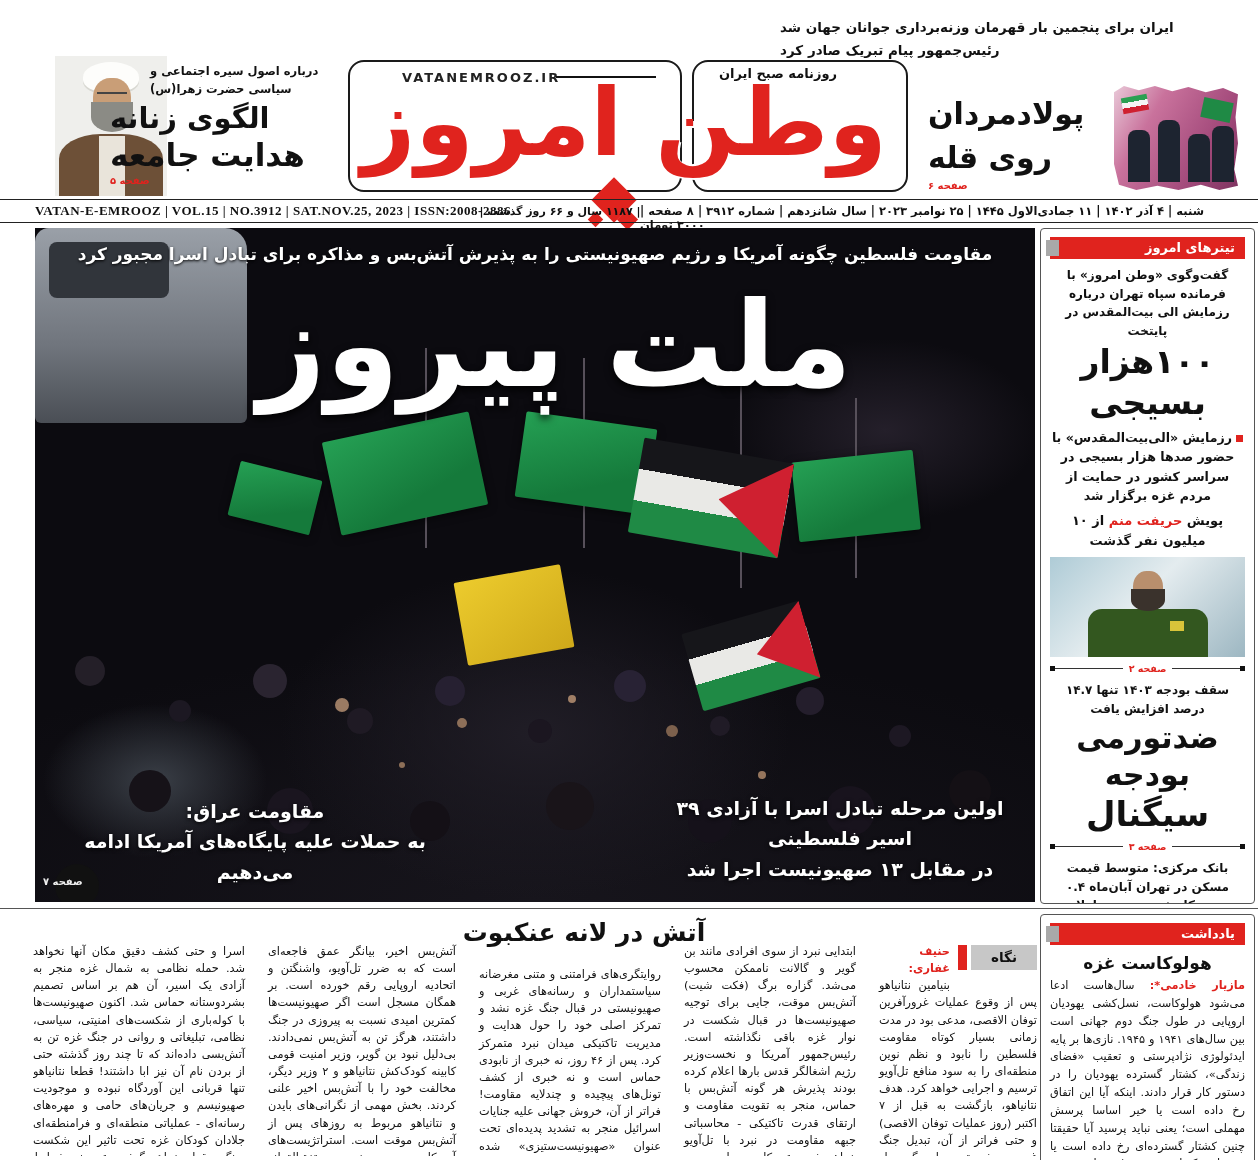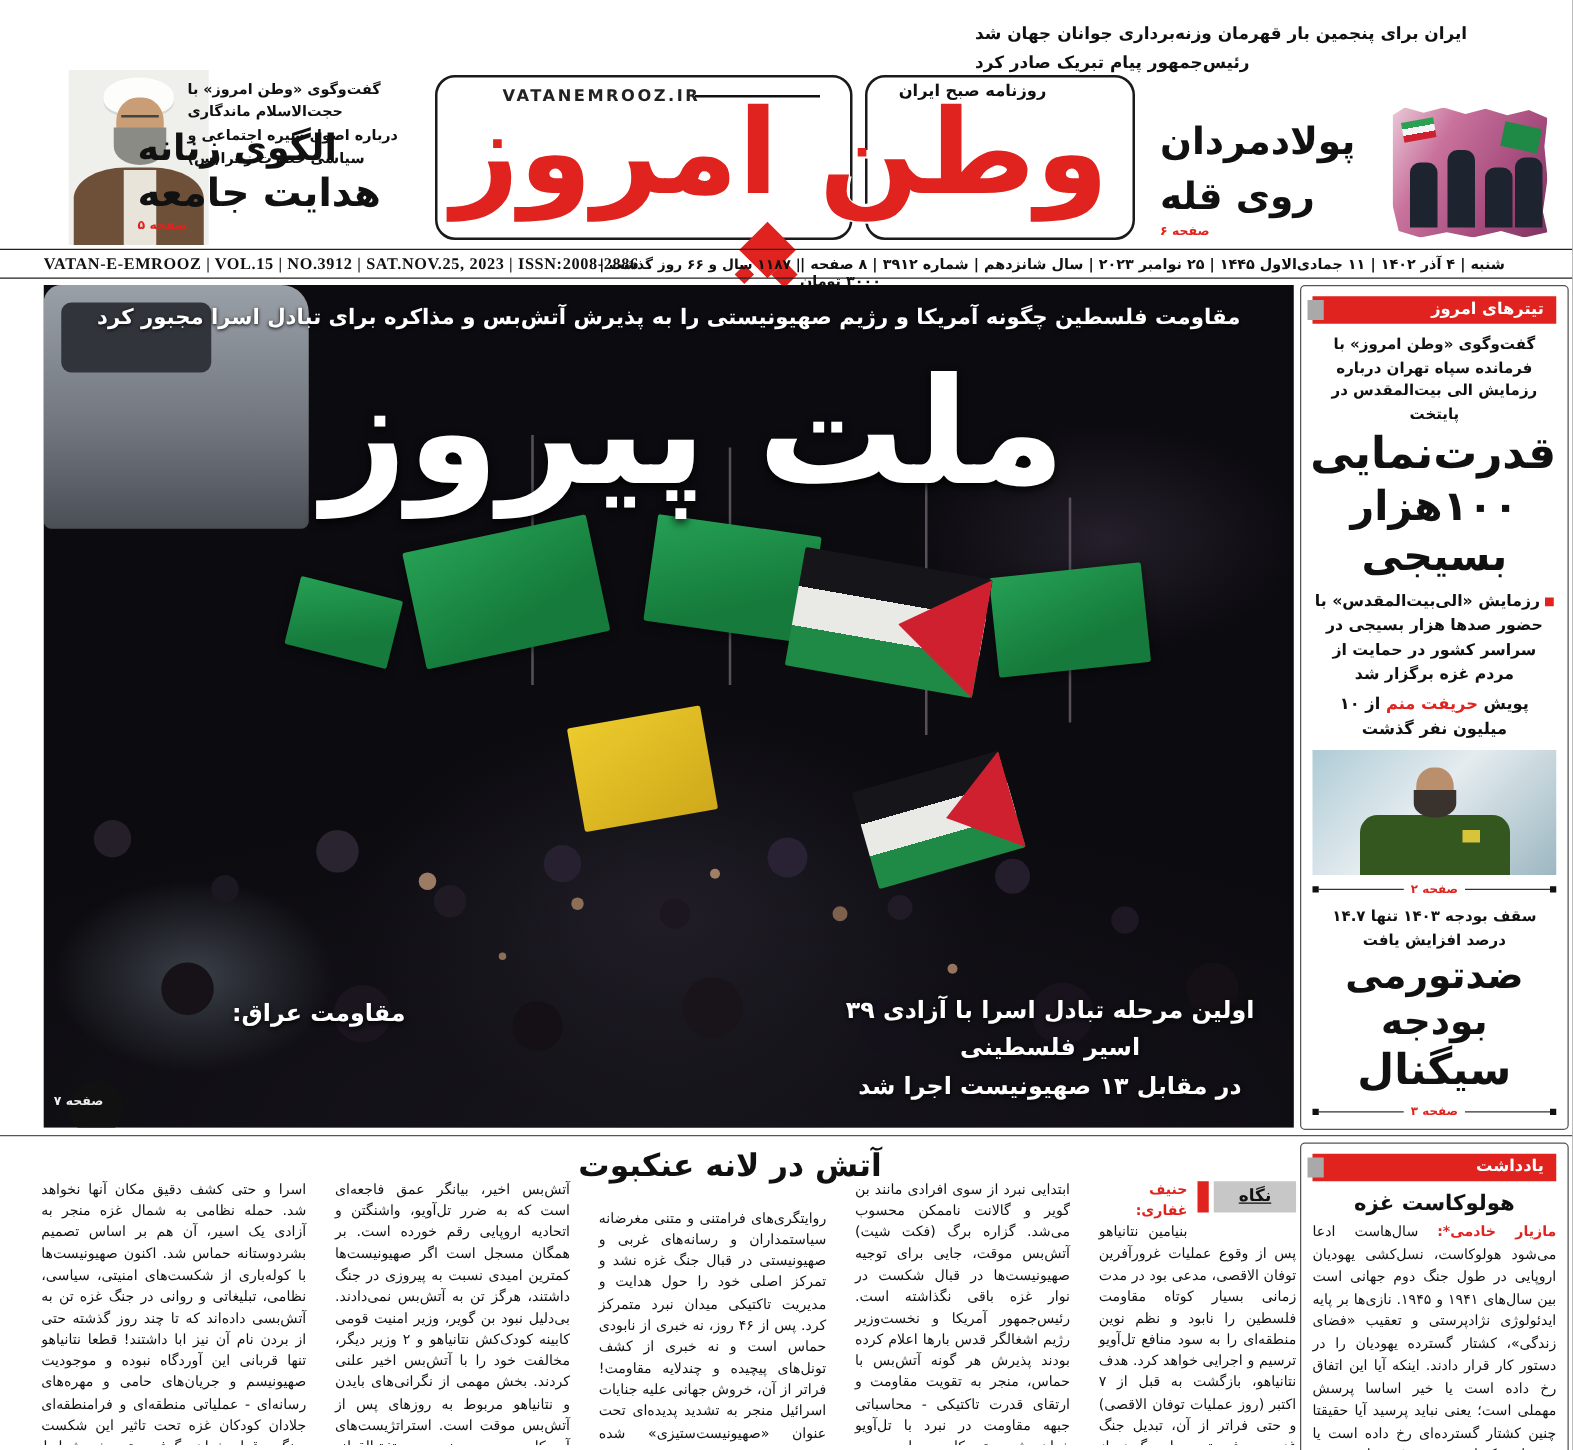--- a/index.html
+++ b/index.html
@@ -85,21 +85,21 @@
   .cmdr .head{position:absolute;left:50%;transform:translateX(-50%);top:14px;width:30px;height:34px;background:#b98f6d;border-radius:45%;}
   .cmdr .bd{position:absolute;left:50%;transform:translateX(-50%);top:32px;width:34px;height:22px;background:#3a322c;border-radius:0 0 50% 50%;}
   .cmdr .patch{position:absolute;left:50%;margin-left:22px;bottom:26px;width:14px;height:10px;background:#d8c43a;}
   
   .botline{position:absolute;left:0;top:908px;width:1258px;height:1px;background:#555;}
   .article{left:33px;top:916px;width:1004px;height:240px;overflow:hidden;}
   .art-title{position:absolute;left:551px;top:2px;transform:translateX(-50%);font-size:25px;font-weight:bold;white-space:nowrap;}
   .cols{position:absolute;left:0;top:0;width:100%;height:100%;display:flex;direction:rtl;justify-content:space-between;}
   .col{font-size:11.3px;line-height:1.52;text-align:justify;padding-top:27px;box-sizing:border-box;}
   .c1{width:158px;} .c2{width:172px;} .c3{width:182px;padding-top:50px;} .c4{width:188px;} .c5{width:212px;}
-  .nega-box{float:right;display:flex;direction:ltr;margin:2px 0 20px 8px;text-decoration:underline;}
+  .nega-box{float:right;display:flex;direction:ltr;margin:2px 0 20px 8px;}
   .nega-box .rsq{width:9px;height:25px;background:#e0231e;margin-right:4px;}
   .nega-box .lbl{width:66px;height:25px;background:#c7c7c7;color:#111;font-size:13.5px;font-weight:bold;text-align:center;line-height:25px;}
   .author{color:#e0231e;font-weight:bold;}
   
   .note{left:1040px;top:914px;width:215px;height:250px;border:1px solid #555;border-radius:4px;box-sizing:border-box;padding:8px 9px;overflow:hidden;}
   .note-title{text-align:center;font-size:17px;font-weight:bold;margin:8px 0 4px 0;}
   .note-body{font-size:11.3px;line-height:1.58;text-align:justify;}
 </style>
 </head>
 <body>
@@ -109,21 +109,20 @@
   <div class="abs cleric">
     <div class="turban"></div>
     <div class="face"></div>
     <div class="glasses"></div>
     <div class="beard"></div>
     <div class="robe"></div>
     <div class="shirt"></div>
   </div>
 
   <div class="abs fa b tl-kicker">
-    <div>گفت‌وگوی «وطن امروز» با حجت‌الاسلام ماندگاری</div>
     <div>درباره اصول سیره اجتماعی و سیاسی حضرت زهرا(س)</div>
   </div>
   <div class="abs fa b tl-h">
     <div class="l1">الگوی زنانه</div>
     <div class="l2">هدایت جامعه</div>
     <div class="pgsm red b">صفحه ۵</div>
   </div>
 
   <div class="abs lbox" style="left:348px;width:330px;"></div>
   <div class="abs lbox" style="left:692px;width:212px;"></div>
@@ -190,33 +189,33 @@
 
     <div class="abs fa b lead-kicker">مقاومت فلسطین چگونه آمریکا و رژیم صهیونیستی را به پذیرش آتش‌بس و مذاکره برای تبادل اسرا مجبور کرد</div>
     <div class="abs fa b lead-h">ملت پیروز</div>
 
     <div class="abs fa b cap-r">
       <div>اولین مرحله تبادل اسرا با آزادی ۳۹ اسیر فلسطینی</div>
       <div>در مقابل ۱۳ صهیونیست اجرا شد</div>
     </div>
     <div class="abs fa b cap-l">
       <div>مقاومت عراق:</div>
+      <div>به حملات علیه پایگاه‌های آمریکا ادامه می‌دهیم</div>
     </div>
     <div class="abs fa b lead-pg">صفحه ۷</div>
   </div>
 
   <div class="abs fa sidebar">
     <div class="redbar">
       <span class="gsq"></span>
       <span>تیترهای امروز</span>
     </div>
 
     <div class="sb-kicker">گفت‌وگوی «وطن امروز» با فرمانده سپاه تهران درباره رزمایش الی بیت‌المقدس در پایتخت</div>
     <div class="sb-h" style="font-size:35px;">
-      <span class="hl">قدرت‌نمایی</span>
       <span class="hl" style="font-size:33px;">۱۰۰هزار بسیجی</span>
     </div>
     <div class="sb-sub">
       <span class="bullet"></span><span>رزمایش «الی‌بیت‌المقدس» با حضور صدها هزار بسیجی در سراسر کشور در حمایت از مردم غزه برگزار شد</span>
     </div>
     <div class="sb-sub" style="font-size:13px;">
       <span>پویش </span><span class="red">حریفت منم</span><span> از ۱۰ میلیون نفر گذشت</span>
     </div>
     <div class="cmdr">
       <div class="torso"></div>

